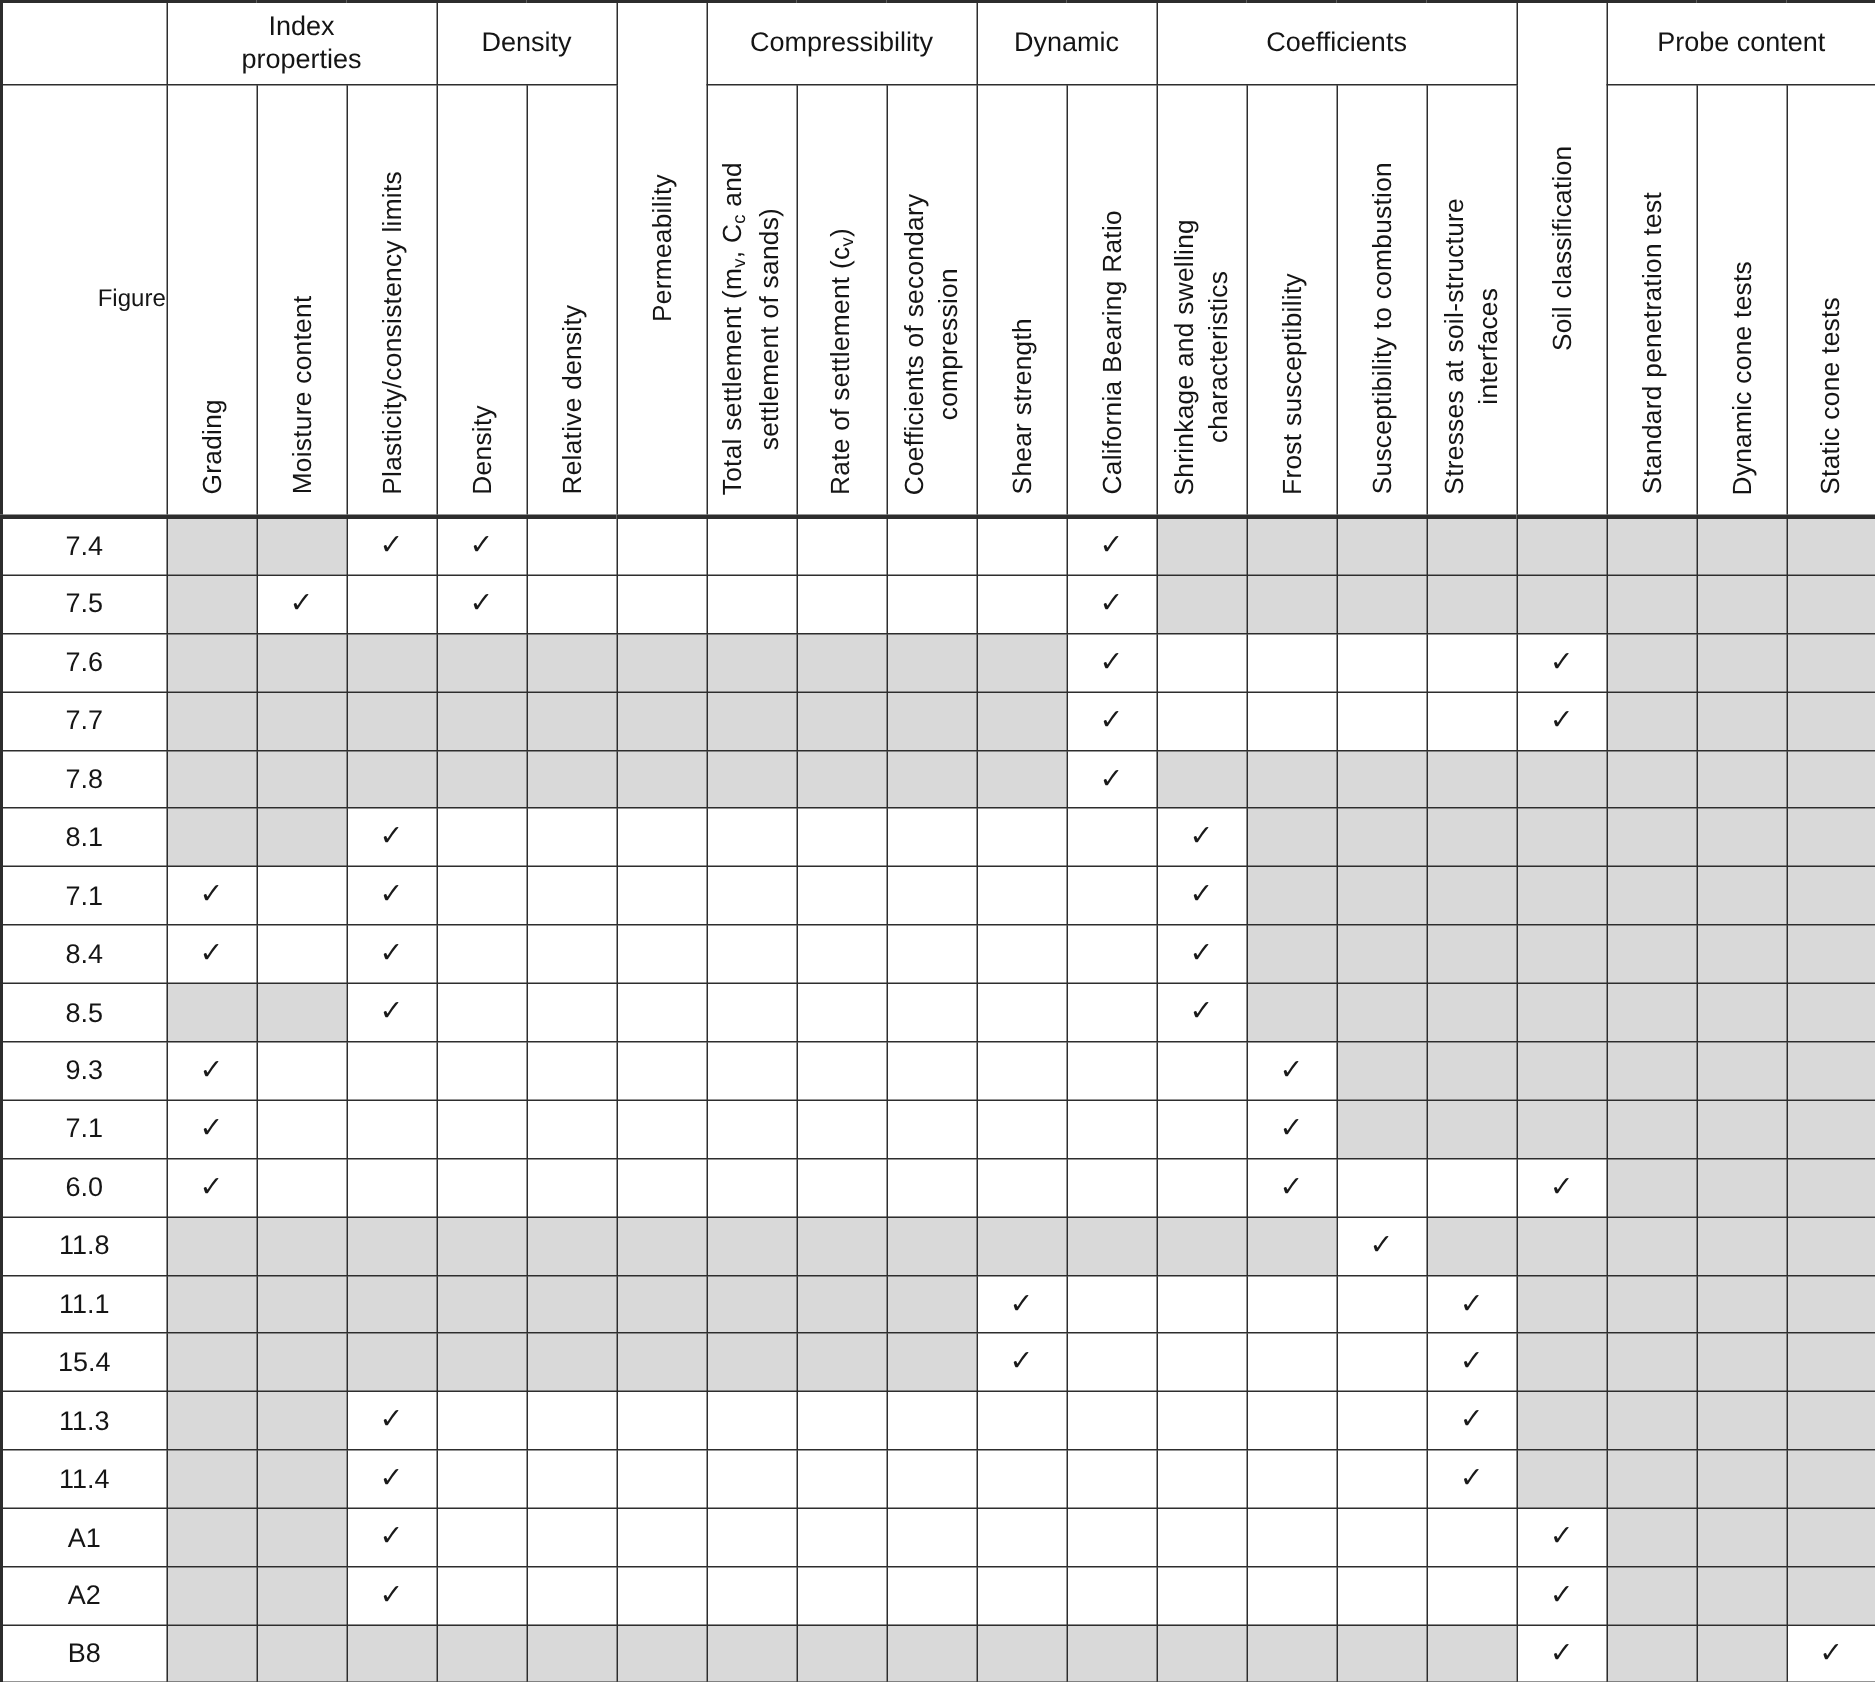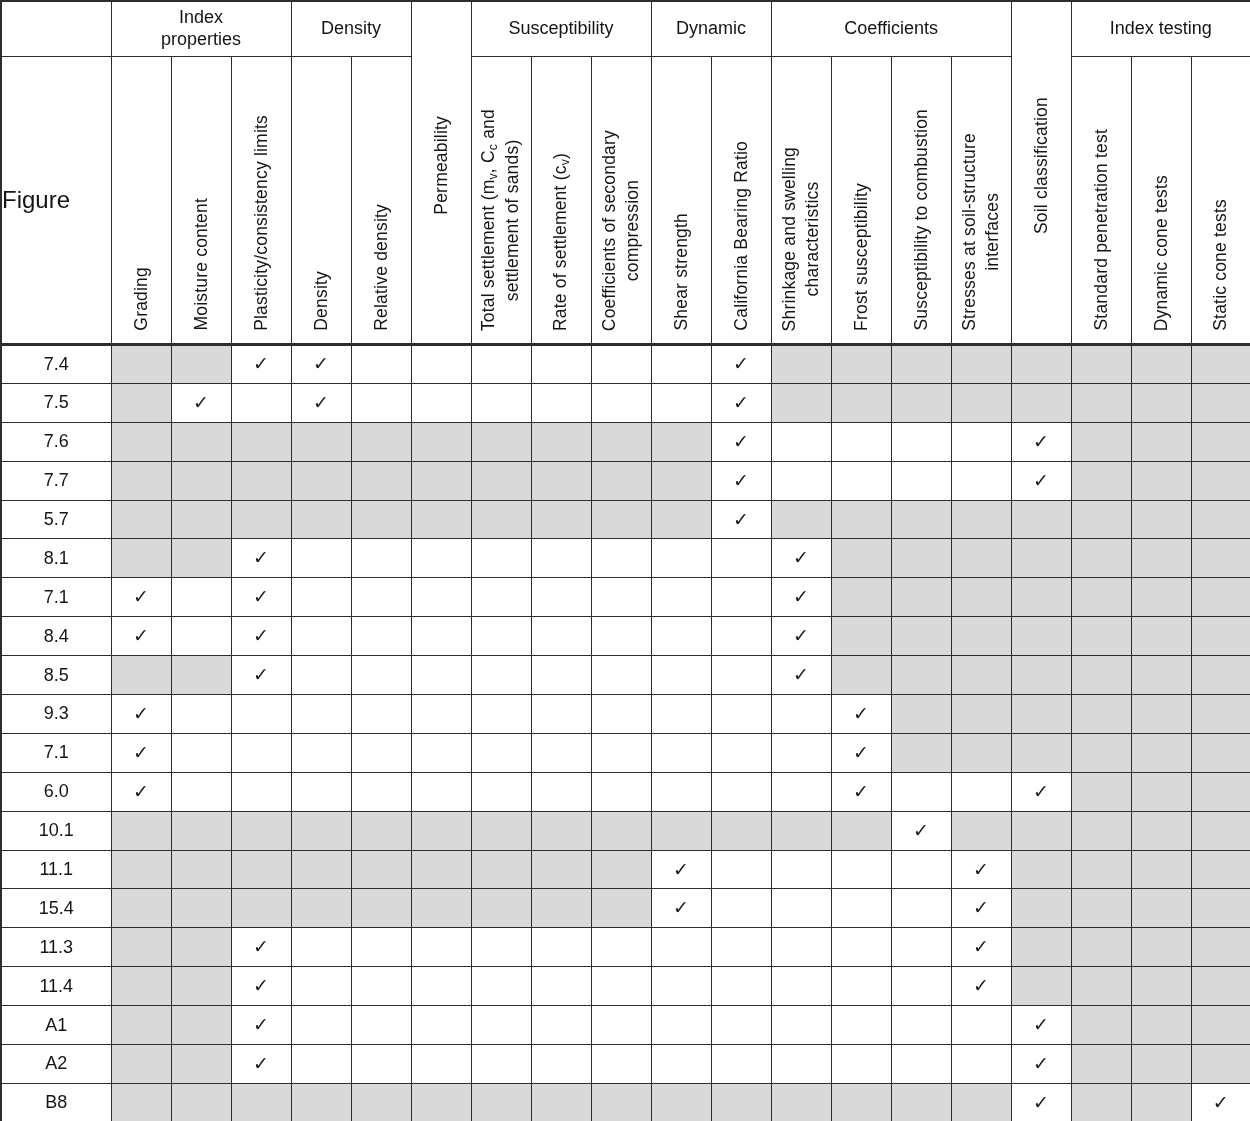--- a/index.html
+++ b/index.html
@@ -45,22 +45,22 @@
     display: inline-block;
     writing-mode: vertical-rl;
     transform: rotate(180deg);
     white-space: pre-line;
     font-size: 17.5px;
     line-height: 1.3;
     letter-spacing: 0.2px;
   }
   .rot sub { font-size: 70%; }
   .figure-header {
-    font-size: 24px;
-    text-align: left;
+    font-size: 16px;
+    text-align: right;
     vertical-align: middle;
   }
   
   tbody tr { height: 38.9px; }
   tbody th.figure-cell {
     font-size: 18px;
     text-align: center;
     vertical-align: middle;
     background: #ffffff;
   }
@@ -99,25 +99,25 @@
         <col class="col-data">
         <col class="col-data">
       </colgroup>
     <thead>
       <tr id="group-row">
           <th class="corner-blank"></th>
           <th colspan="3" class="group-header">Index
 properties</th>
           <th colspan="2" class="group-header">Density</th>
           <th class="col-header full-height" rowspan="2"><div class="rot">Permeability</div></th>
-          <th colspan="3" class="group-header">Susceptibility</th>
+          <th colspan="3" class="group-header">Compressibility</th>
           <th colspan="2" class="group-header">Dynamic</th>
           <th colspan="4" class="group-header">Coefficients</th>
           <th class="col-header full-height" rowspan="2"><div class="rot">Soil classification</div></th>
-          <th colspan="3" class="group-header">Index testing</th>
+          <th colspan="3" class="group-header">Probe content</th>
         </tr>
       <tr id="column-row">
           <th class="figure-header">Figure</th>
           <th class="col-header"><div class="rot">Grading</div></th>
           <th class="col-header"><div class="rot">Moisture content</div></th>
           <th class="col-header"><div class="rot">Plasticity/consistency limits</div></th>
           <th class="col-header"><div class="rot">Density</div></th>
           <th class="col-header"><div class="rot">Relative density</div></th>
           <th class="col-header"><div class="rot">Total settlement (m<sub>v</sub>, C<sub>c</sub> and<br>settlement of sands)</div></th>
           <th class="col-header"><div class="rot">Rate of settlement (c<sub>v</sub>)</div></th>
@@ -219,21 +219,21 @@
           <td class="matrix-cell"></td>
           <td class="matrix-cell"></td>
           <td class="matrix-cell"></td>
           <td class="matrix-cell"></td>
           <td class="matrix-cell"><span class="check">✓</span></td>
           <td class="matrix-cell shaded"></td>
           <td class="matrix-cell shaded"></td>
           <td class="matrix-cell shaded"></td>
         </tr>
         <tr>
-          <th class="figure-cell">5.7</th>
+          <th class="figure-cell">7.8</th>
           <td class="matrix-cell shaded"></td>
           <td class="matrix-cell shaded"></td>
           <td class="matrix-cell shaded"></td>
           <td class="matrix-cell shaded"></td>
           <td class="matrix-cell shaded"></td>
           <td class="matrix-cell shaded"></td>
           <td class="matrix-cell shaded"></td>
           <td class="matrix-cell shaded"></td>
           <td class="matrix-cell shaded"></td>
           <td class="matrix-cell shaded"></td>
@@ -395,21 +395,21 @@
           <td class="matrix-cell"></td>
           <td class="matrix-cell"><span class="check">✓</span></td>
           <td class="matrix-cell"></td>
           <td class="matrix-cell"></td>
           <td class="matrix-cell"><span class="check">✓</span></td>
           <td class="matrix-cell shaded"></td>
           <td class="matrix-cell shaded"></td>
           <td class="matrix-cell shaded"></td>
         </tr>
         <tr>
-          <th class="figure-cell">10.1</th>
+          <th class="figure-cell">11.8</th>
           <td class="matrix-cell shaded"></td>
           <td class="matrix-cell shaded"></td>
           <td class="matrix-cell shaded"></td>
           <td class="matrix-cell shaded"></td>
           <td class="matrix-cell shaded"></td>
           <td class="matrix-cell shaded"></td>
           <td class="matrix-cell shaded"></td>
           <td class="matrix-cell shaded"></td>
           <td class="matrix-cell shaded"></td>
           <td class="matrix-cell shaded"></td>

